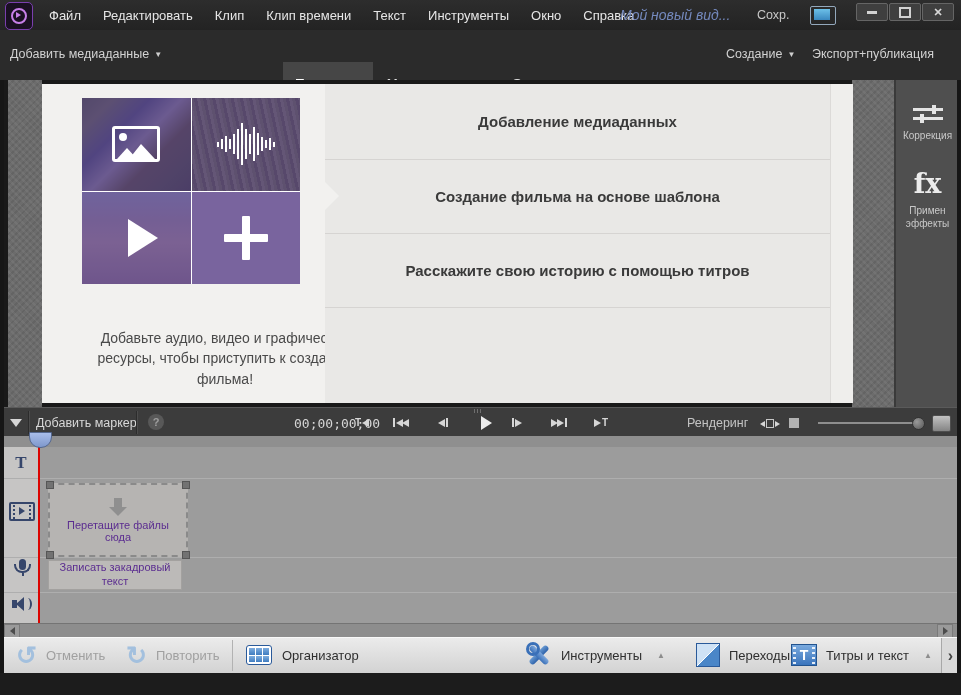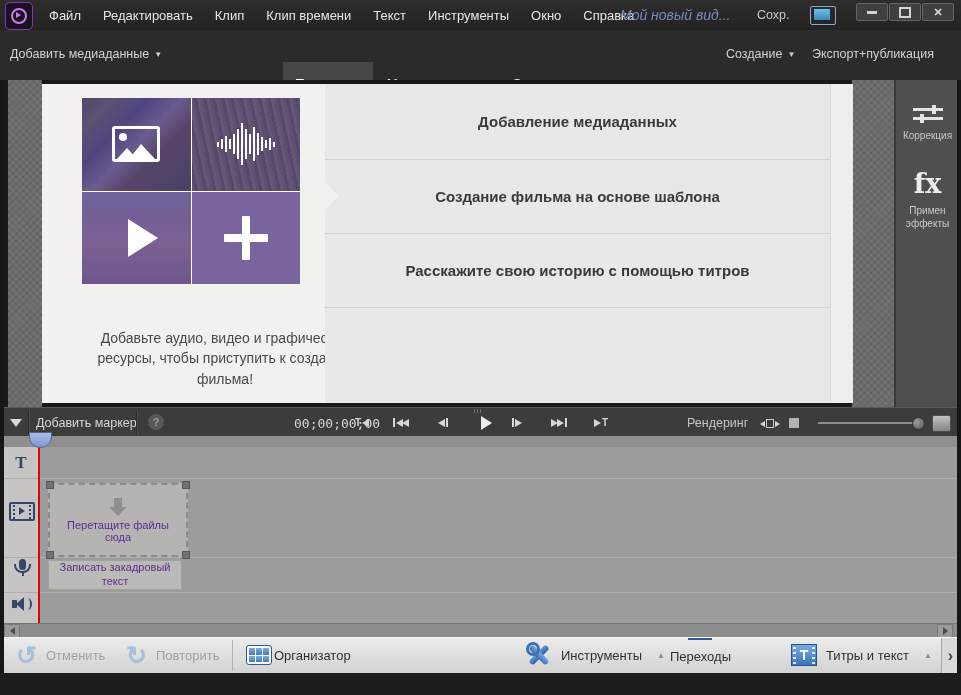--- a/index.html
+++ b/index.html
@@ -367,41 +367,41 @@
   <div id="bottombar" class="abs">
     <div class="abs flex" style="left:16px;top:0;height:34px;gap:9px;">
       <span class="undo-glyph">↺</span>
       <span class="bb-label disabled">Отменить</span>
     </div>
     <div class="abs flex" style="left:126px;top:0;height:34px;gap:9px;">
       <span class="undo-glyph">↻</span>
       <span class="bb-label disabled">Повторить</span>
     </div>
     <div class="abs" style="left:232px;top:2px;width:1px;height:31px;background:#b2b2b2;"></div>
-    <div class="abs flex" style="left:246px;top:0;height:34px;gap:2px;">
+    <div class="abs flex" style="left:246px;top:0;height:34px;gap:10px;">
       <div id="org-ico">
         <span></span>
           <span></span>
           <span></span>
           <span></span>
           <span></span>
           <span></span>
       </div>
       <span class="bb-label">Организатор</span>
     </div>
     <div class="abs flex" style="left:526px;top:0;height:34px;gap:9px;">
       <div id="tools-ico">
         <div class="tool-bar2"></div>
           <div class="tool-bar1"></div>
           <div class="tool-ring"></div>
       </div>
       <span class="bb-label">Инструменты</span>
       <span class="bb-caret">▲</span>
     </div>
-    <div class="abs flex" style="left:670px;top:0;height:34px;gap:9px;flex-direction:column;">
+    <div class="abs flex" style="left:696px;top:0;height:34px;gap:9px;">
       <div id="trans-ico"></div>
       <span class="bb-label">Переходы</span>
       <span class="bb-caret">▲</span>
     </div>
     <div class="abs flex" style="left:791px;top:0;height:34px;gap:9px;">
       <div id="titles-ico">T</div>
       <span class="bb-label">Титры и текст</span>
       <span class="bb-caret">▲</span>
     </div>
     <div id="chevron-btn">›</div>

